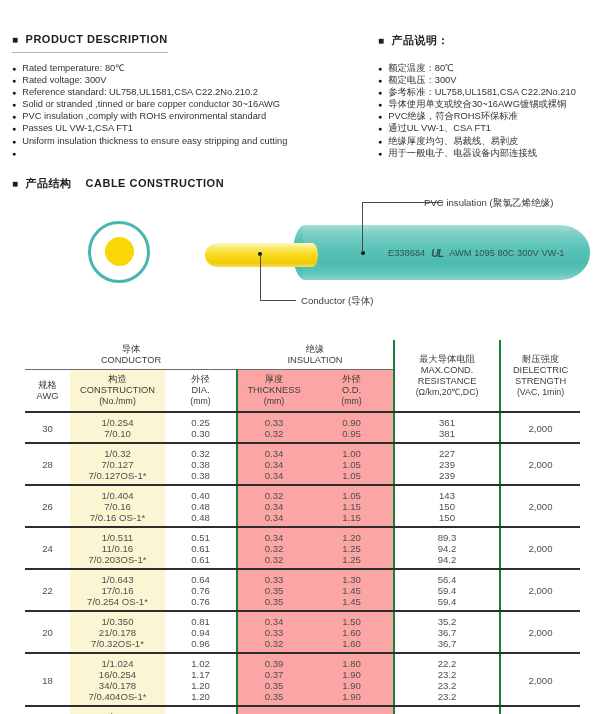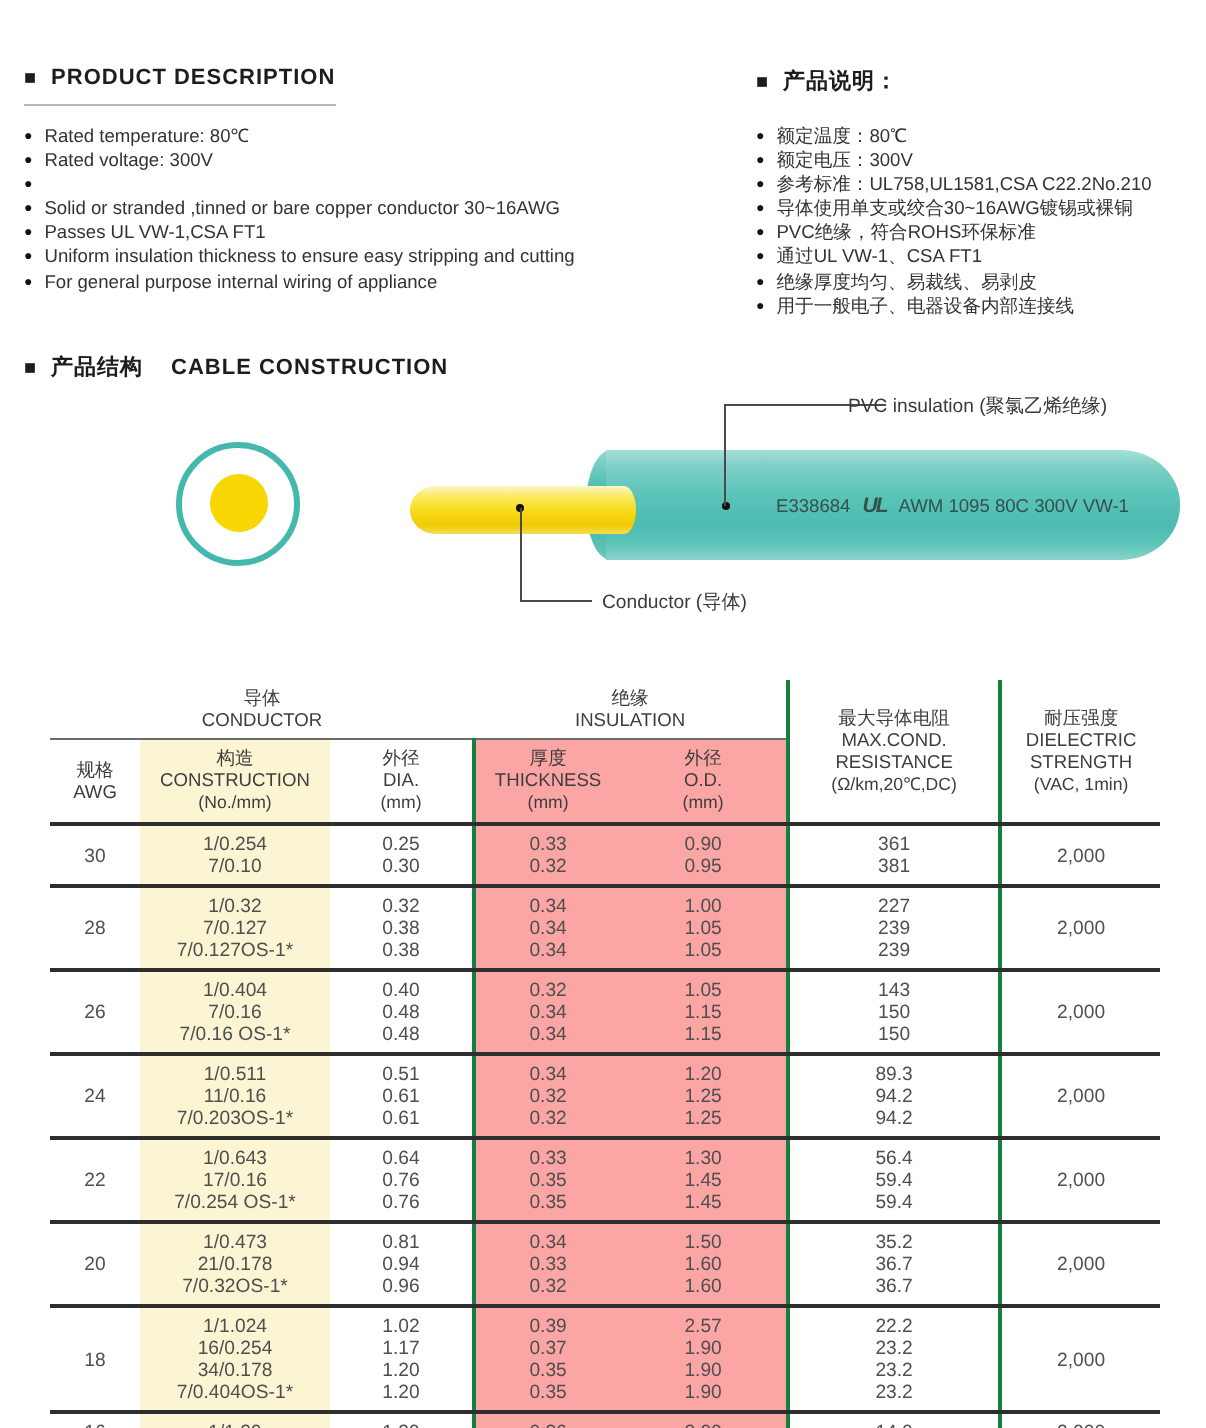--- a/index.html
+++ b/index.html
@@ -74,36 +74,40 @@
       <div class="b-row">
         <span class="bullet">●</span>
         <span class="b-text">Rated temperature: 80℃</span>
       </div>
       <div class="b-row">
         <span class="bullet">●</span>
         <span class="b-text">Rated voltage: 300V</span>
       </div>
       <div class="b-row">
         <span class="bullet">●</span>
+        <span class="b-text">Reference standard: UL758,UL1581,CSA C22.2No.210.2</span>
       </div>
       <div class="b-row">
         <span class="bullet">●</span>
         <span class="b-text">Solid or stranded ,tinned or bare copper conductor 30~16AWG</span>
       </div>
       <div class="b-row">
         <span class="bullet">●</span>
+        <span class="b-text">PVC insulation ,comply with ROHS environmental standard</span>
+      </div>
+      <div class="b-row">
+        <span class="bullet">●</span>
         <span class="b-text">Passes UL VW-1,CSA FT1</span>
       </div>
       <div class="b-row">
         <span class="bullet">●</span>
         <span class="b-text">Uniform insulation thickness to ensure easy stripping and cutting</span>
       </div>
       <div class="b-row">
         <span class="bullet">●</span>
-        <span class="b-text">For general purpose internal wiring of appliance</span>
       </div>
     </div>
 
   <div class="blist" style="left:378px; top:64px; width:222px;">
       <div class="b-row">
         <span class="bullet">●</span>
         <span class="b-text">额定温度：80℃</span>
       </div>
       <div class="b-row">
         <span class="bullet">●</span>
@@ -359,21 +363,21 @@
           <td class="vr">
             <div class="cl">56.4</div>
             <div class="cl">59.4</div>
             <div class="cl">59.4</div>
           </td>
           <td>2,000</td>
         </tr>
         <tr>
           <td>20</td>
           <td class="yellow">
-            <div class="cl">1/0.473</div>
+            <div class="cl">1/0.350</div>
             <div class="cl">21/0.178</div>
             <div class="cl">7/0.32OS-1*</div>
           </td>
           <td class="vr">
             <div class="cl">0.81</div>
             <div class="cl">0.94</div>
             <div class="cl">0.96</div>
           </td>
           <td class="blue">
             <div class="cl">0.34</div>
@@ -406,21 +410,21 @@
             <div class="cl">1.20</div>
             <div class="cl">1.20</div>
           </td>
           <td class="blue">
             <div class="cl">0.39</div>
             <div class="cl">0.37</div>
             <div class="cl">0.35</div>
             <div class="cl">0.35</div>
           </td>
           <td class="blue vr">
-            <div class="cl">2.57</div>
+            <div class="cl">1.80</div>
             <div class="cl">1.90</div>
             <div class="cl">1.90</div>
             <div class="cl">1.90</div>
           </td>
           <td class="vr">
             <div class="cl">22.2</div>
             <div class="cl">23.2</div>
             <div class="cl">23.2</div>
             <div class="cl">23.2</div>
           </td>

